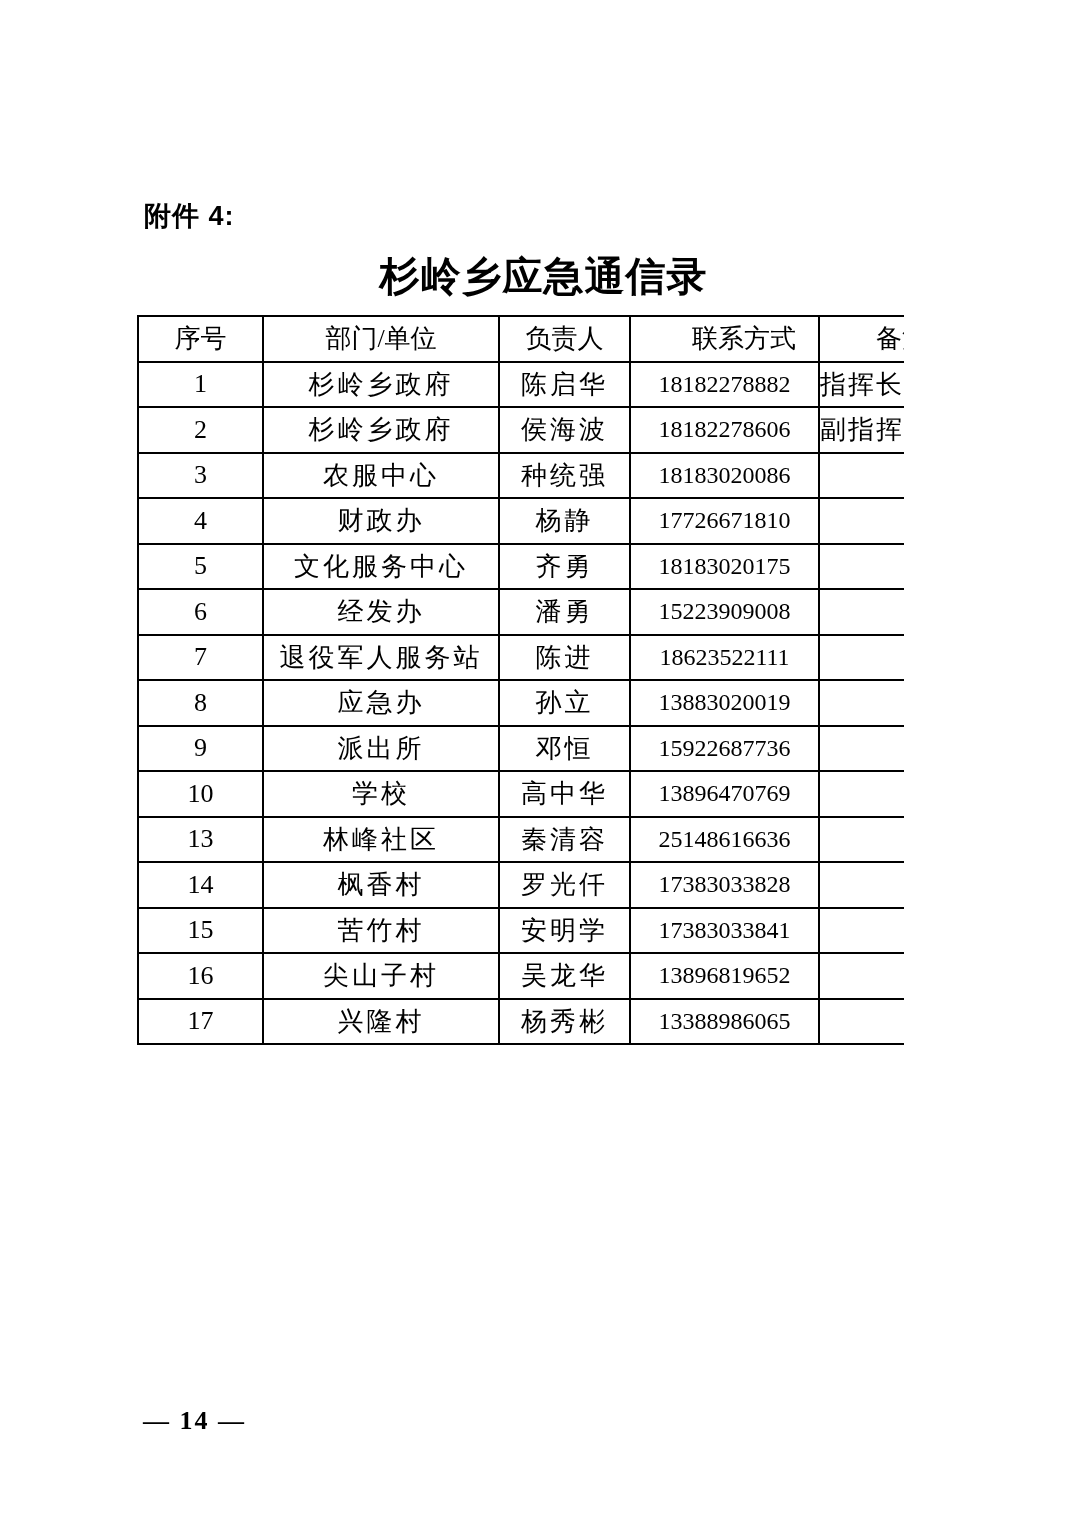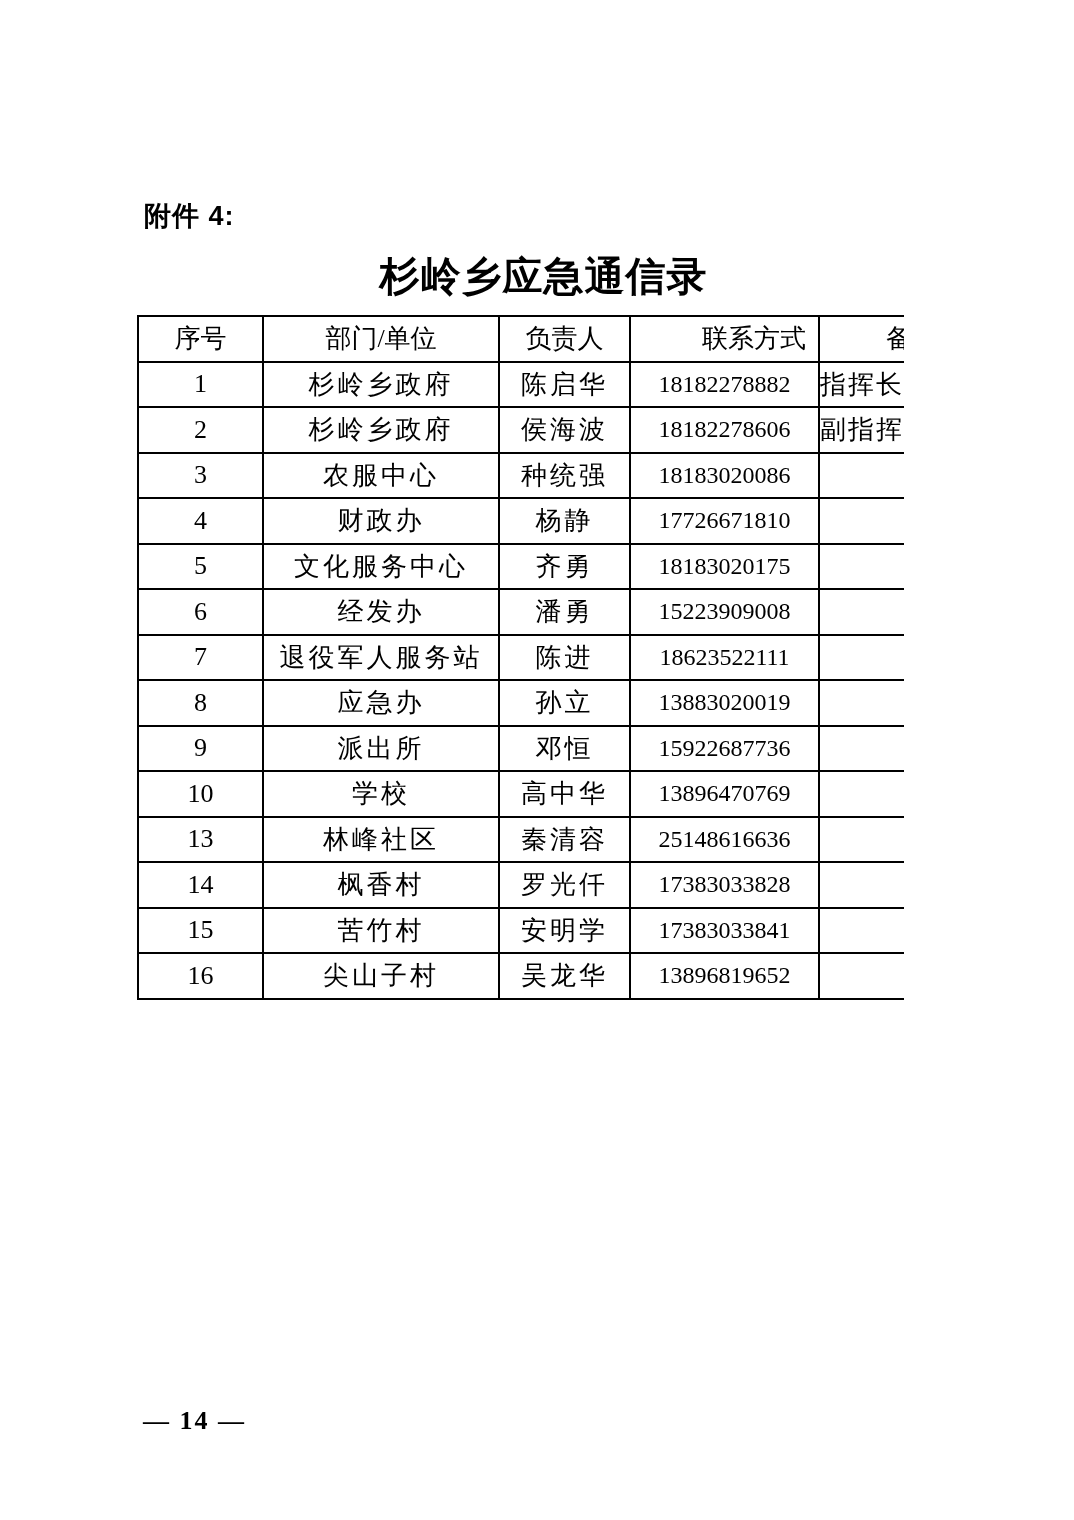--- a/index.html
+++ b/index.html
@@ -53,21 +53,21 @@
     border: 2px solid #000000;
     height: 45.5px;
     text-align: center;
     vertical-align: middle;
     font-size: 26px;
     font-weight: normal;
     overflow: hidden;
     white-space: nowrap;
   }
   .contacts th { font-weight: normal; }
-  .contacts th.th-right { text-align: right; padding-right: 12px; font-family: Liberation Mono, monospace; }
+  .contacts th.th-right { text-align: right; padding-right: 22px; font-family: Liberation Mono, monospace; }
   .contacts td.cell-dept, .contacts td.cell-person { letter-spacing: 3px; }
   .contacts td.cell-phone { font-size: 24px; letter-spacing: 0; }
   .contacts td.cell-remark { text-align: left; padding-left: 0; letter-spacing: 2px; }
   .page-number {
     position: absolute;
     left: 143px;
     top: 1406px;
     font-size: 26px;
     letter-spacing: 2px;
     white-space: pre;
@@ -209,18 +209,25 @@
         </tr>
 
         <tr>
           <td class="cell-no">16</td>
           <td class="cell-dept">尖山子村</td>
           <td class="cell-person">吴龙华</td>
           <td class="cell-phone">13896819652</td>
           <td class="cell-remark"></td>
         </tr>
 
+        <tr>
+          <td class="cell-no">17</td>
+          <td class="cell-dept">兴隆村</td>
+          <td class="cell-person">杨秀彬</td>
+          <td class="cell-phone">13388986065</td>
+          <td class="cell-remark"></td>
+        </tr>
       </tbody>
   </table>
 
   <div class="page-number">— 14 —</div>
 
 </div>
 
 </body></html>

